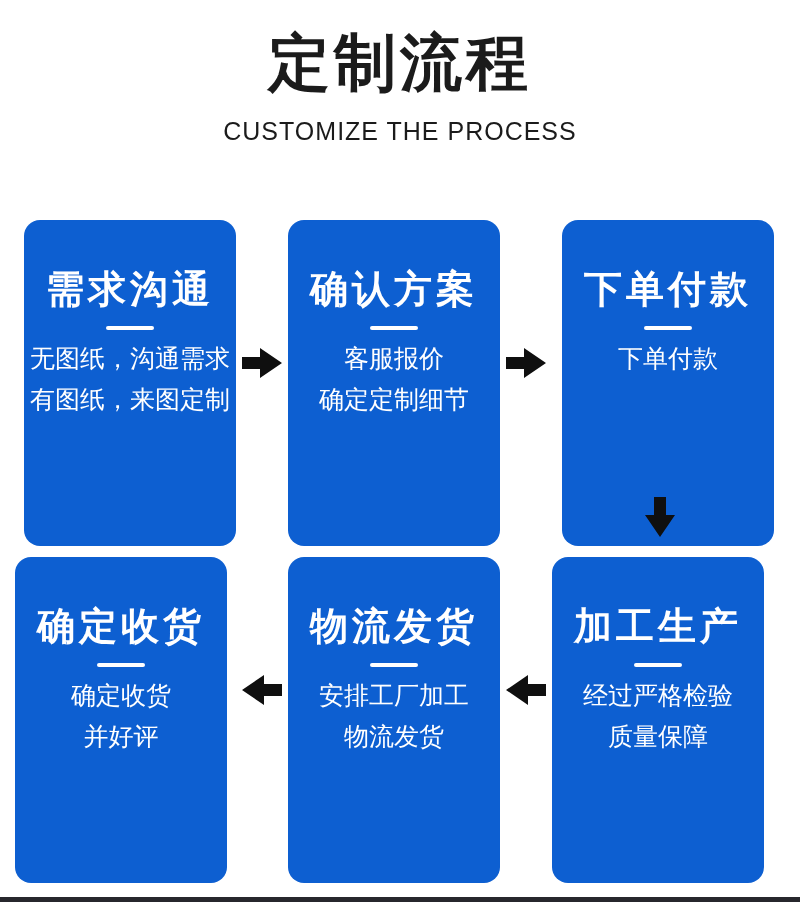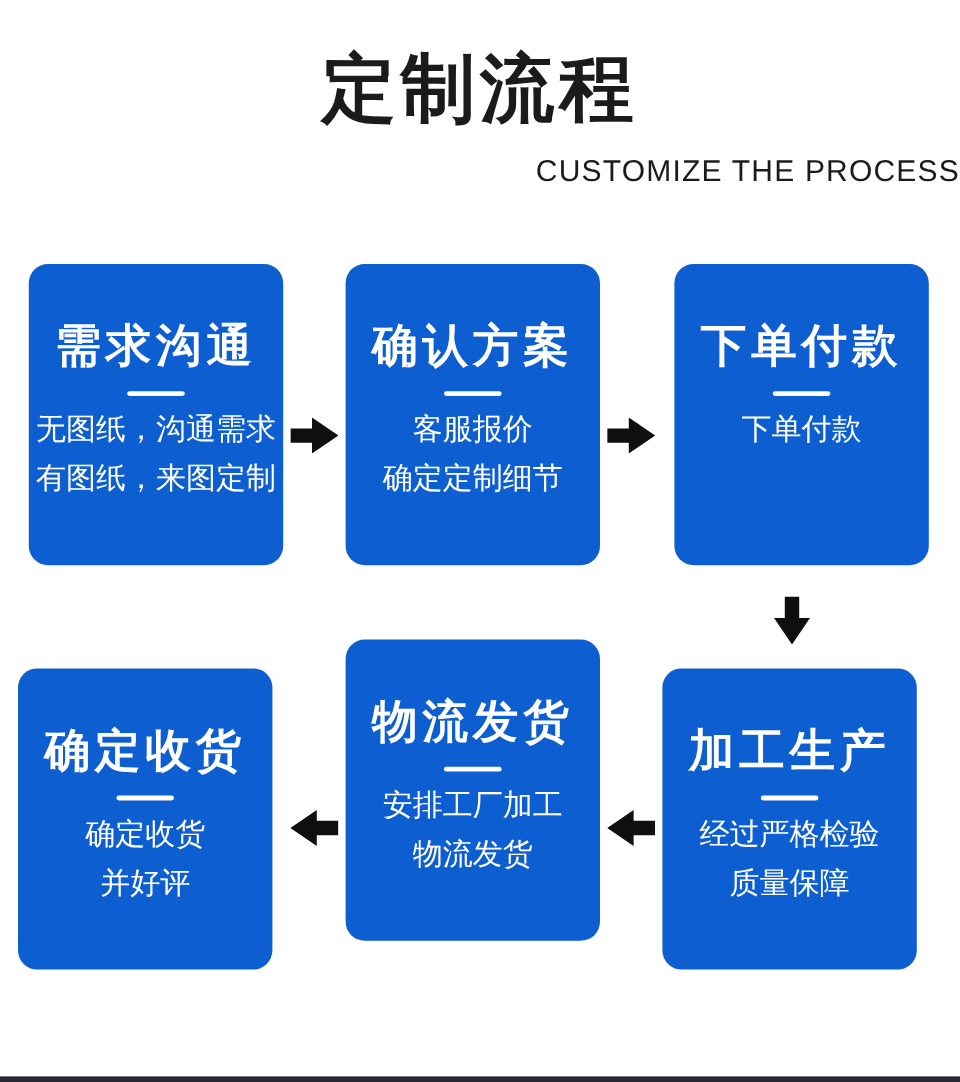--- a/index.html
+++ b/index.html
@@ -5,56 +5,55 @@
   * { box-sizing: border-box; margin: 0; padding: 0; }
   html, body { width: 800px; height: 902px; }
   body {
     position: relative;
     background: #ffffff;
     font-family: "Liberation Sans", sans-serif;
     overflow: hidden;
   }
 
   
-  .header { text-align: center; padding-top: 40px; }
+  .header { text-align: center; padding-top: 28px; }
   .page-title {
     font-size: 62px;
     line-height: 70px;
     font-weight: 800;
     letter-spacing: 4px;
     color: #1b1b1b;
   }
   .page-subtitle {
     margin-top: 20px;
     font-size: 25px;
     line-height: 26px;
     font-weight: 500;
     letter-spacing: 1px;
     color: #1b1b1b;
-    text-align: right;
   }
 
   
   .box {
     position: absolute;
     width: 212px;
-    height: 251px;
+    height: 326px;
     background: #0d5fd1;
     border-radius: 16px;
     color: #ffffff;
     display: flex;
     flex-direction: column;
     align-items: center;
     text-align: center;
   }
   .pos-1 { left: 24px;  top: 220px; }
   .pos-2 { left: 288px; top: 220px; }
   .pos-3 { left: 552px; top: 220px; margin-left: 10px; }
   .pos-4 { left: 552px; top: 557px; }
-  .pos-5 { left: 288px; top: 533px; }
+  .pos-5 { left: 288px; top: 557px; }
   .pos-6 { left: 15px;  top: 557px; }
 
   .box-title {
     margin-top: 48px;
     font-size: 38px;
     line-height: 42px;
     font-weight: 700;
     letter-spacing: 4px;
     white-space: nowrap;
   }

